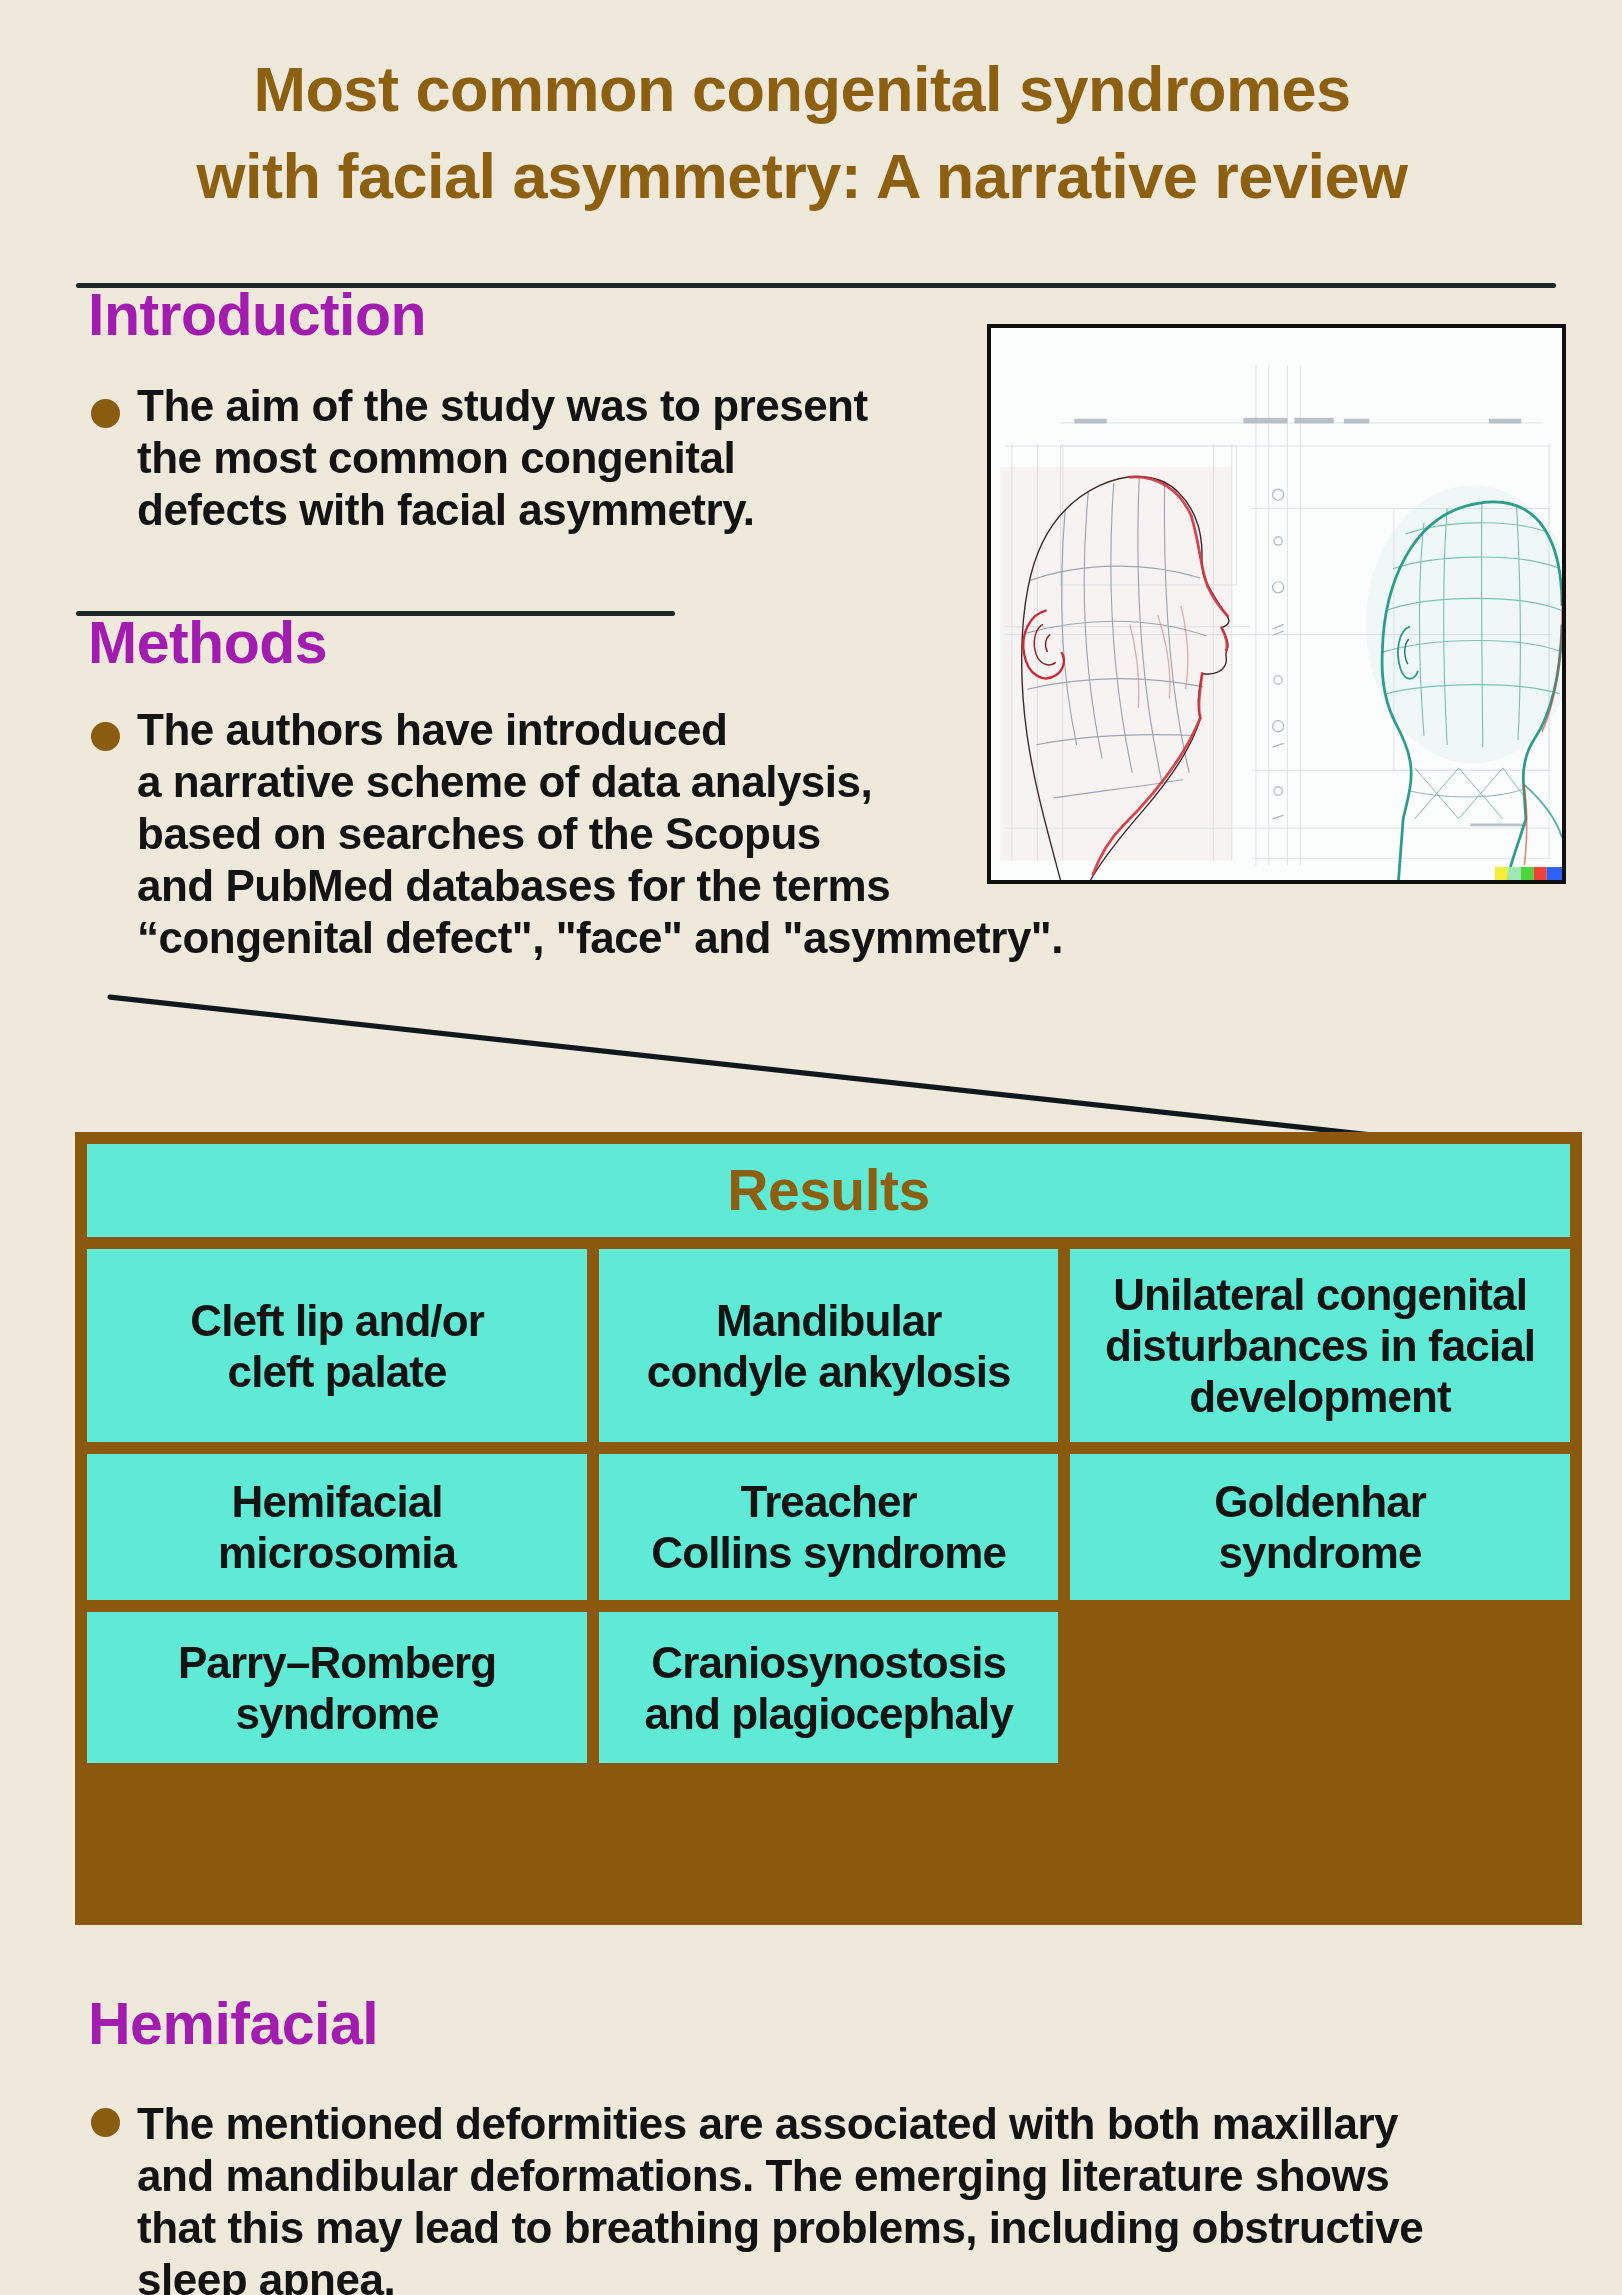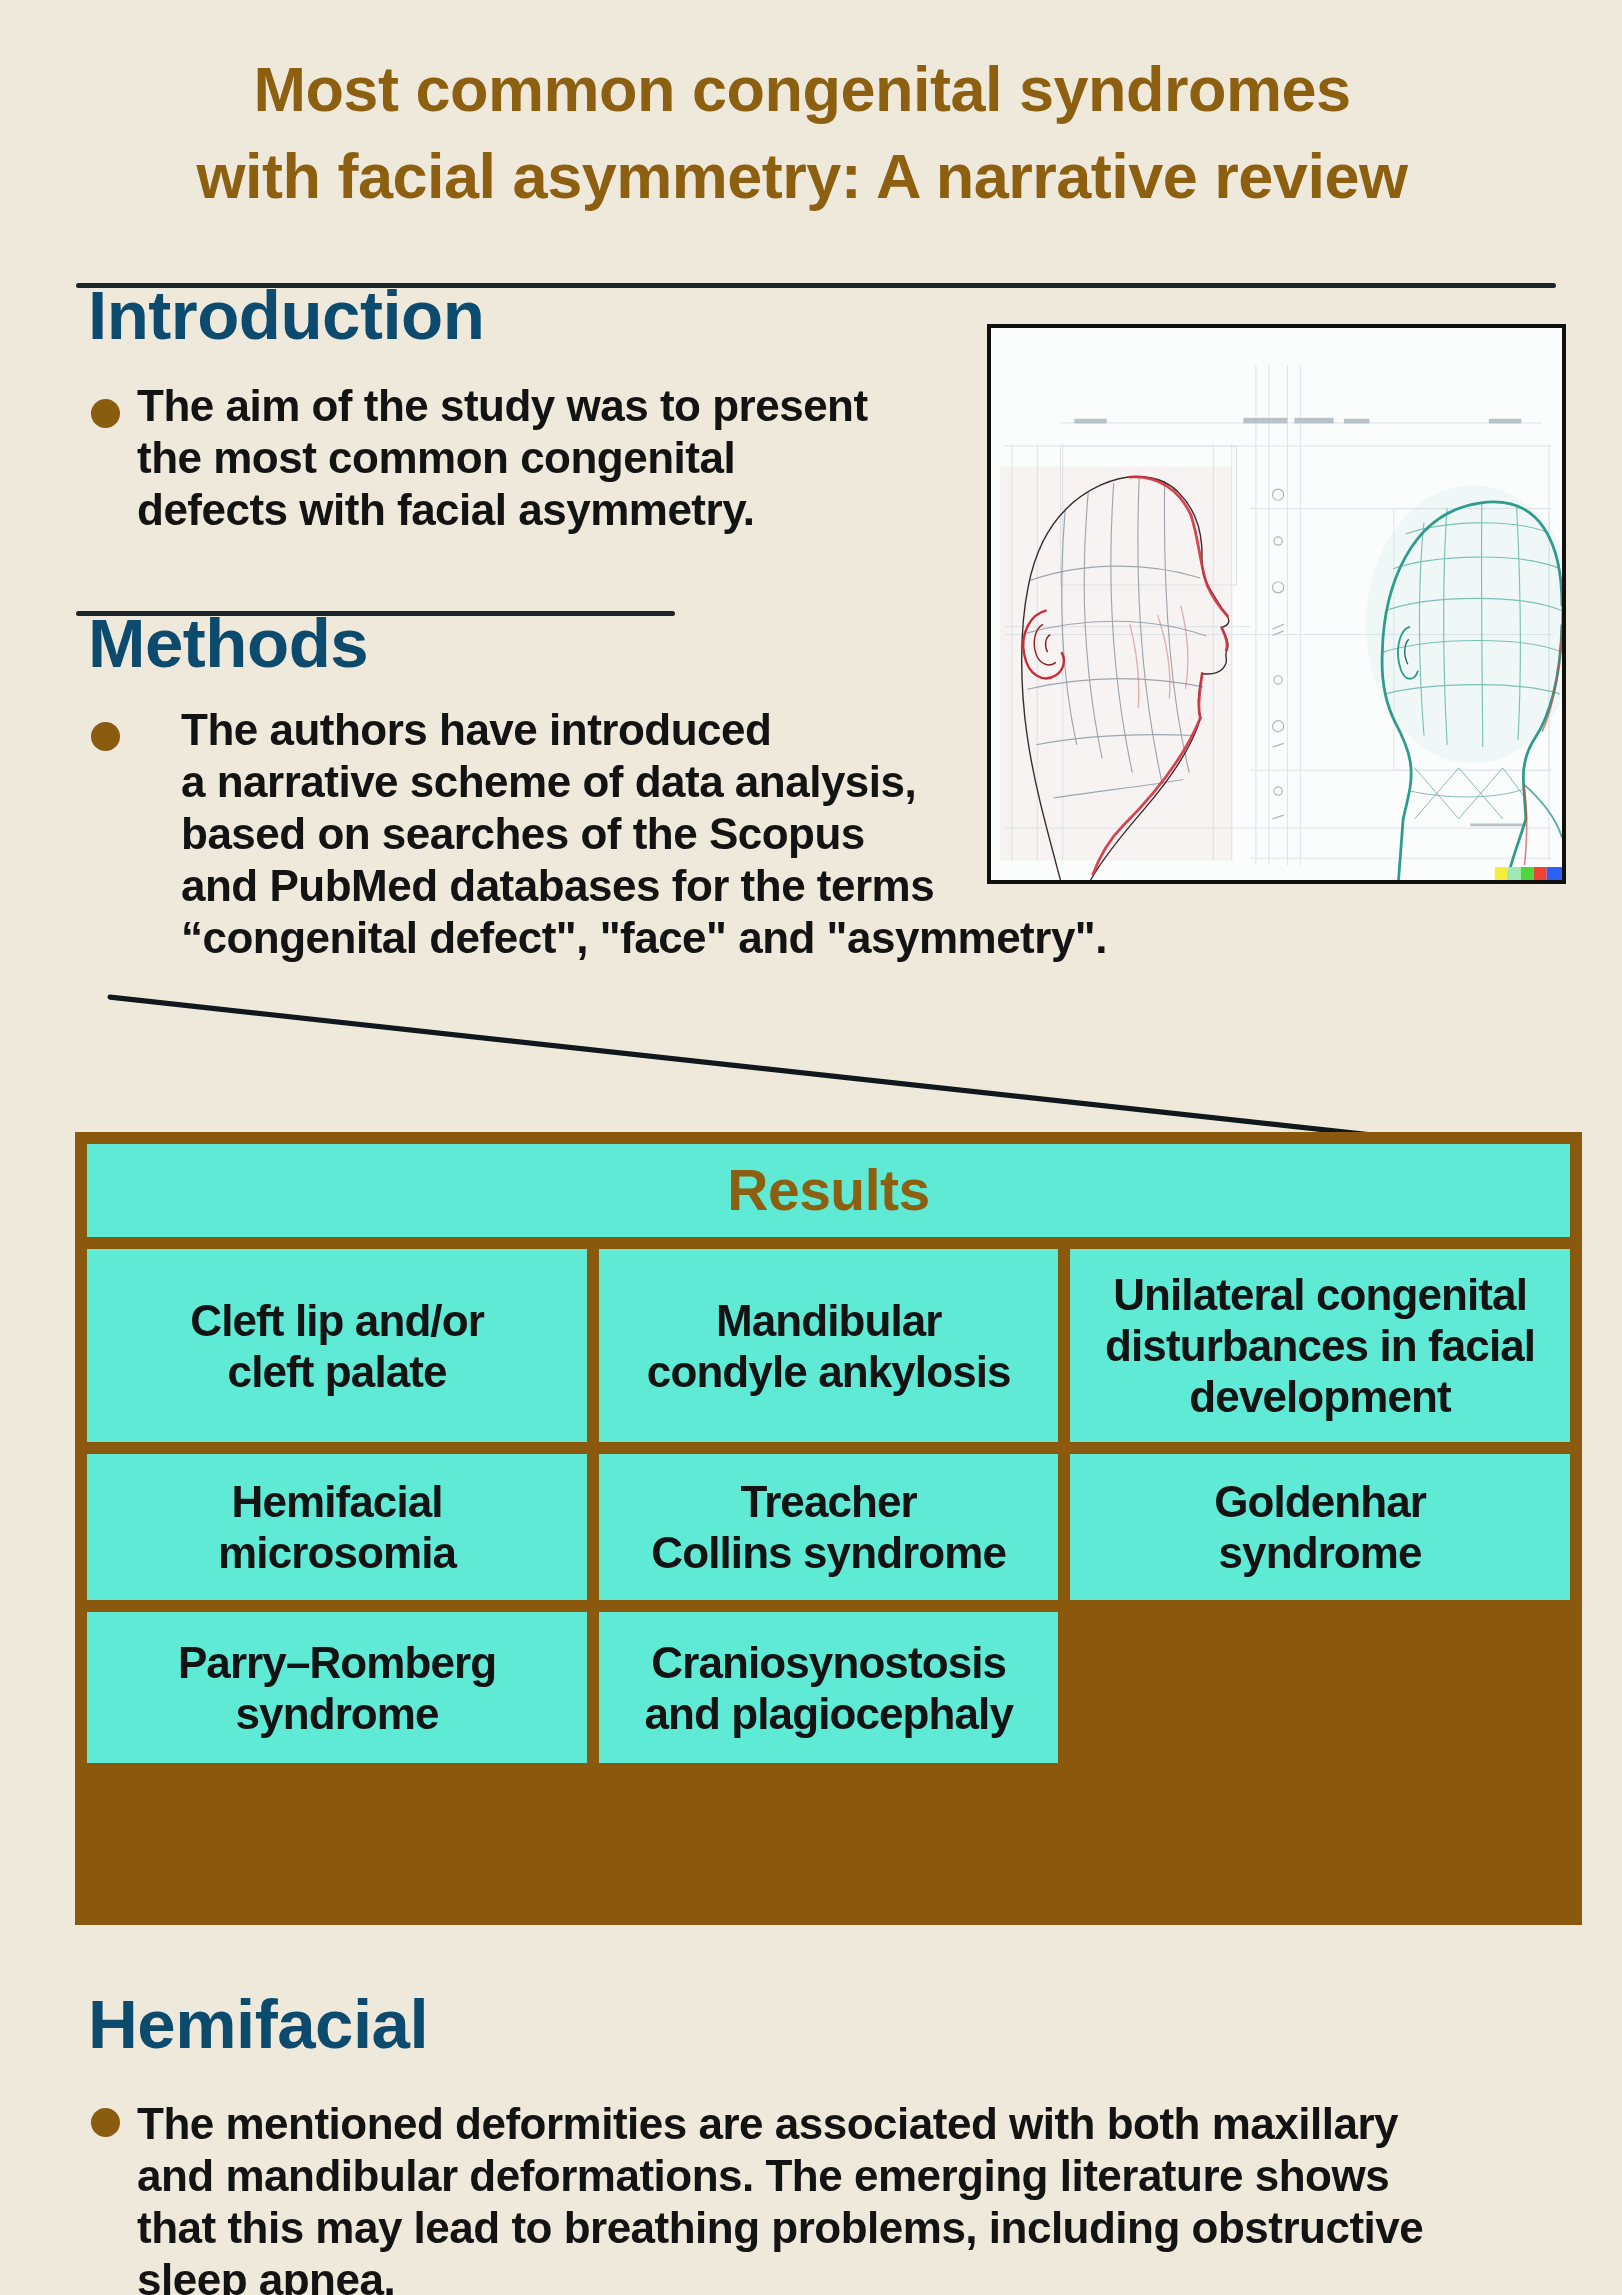--- a/index.html
+++ b/index.html
@@ -21,23 +21,23 @@
     left:0;right:0;top:46px;
     text-align:center;
     font-size:63px;line-height:87px;
     letter-spacing:-0.5px;
     color:#8D5F10;
   }
   .rule{
     height:5.1px;background:#1C262B;border-radius:2.8px;
   }
   .sec-heading{
-    font-size:69px;line-height:59px;
-    letter-spacing:-0.5px;
-    color:#0c4a6e;
+    font-size:59px;line-height:59px;
+    letter-spacing:-0.5px;
+    color:#a21caf;
   }
   .bullet-dot{
     width:29px;height:29px;border-radius:50%;
     background:#8A5C10;
   }
   .body-text{
     font-size:44px;line-height:52px;
     letter-spacing:-0.5px;
     color:#131313;
   }
@@ -92,21 +92,21 @@
   <div class="abs sec-heading" style="left:88px;top:286px;padding-top:0;margin-top:0;top:286px;">Introduction</div>
   <div class="abs bullet-dot" style="left:91px;top:399px;"></div>
   <div class="abs body-text pre" style="left:137px;top:380px;">The aim of the study was to present
 the most common congenital
 defects with facial asymmetry.</div>
 
   <div class="abs rule" style="left:76px;top:611px;width:599px;"></div>
 
   <div class="abs sec-heading" style="left:88px;top:614px;">Methods</div>
   <div class="abs bullet-dot" style="left:91px;top:722px;"></div>
-  <div class="abs body-text pre" style="left:137px;top:704px;margin-left:44px;">The authors have introduced
+  <div class="abs body-text pre" style="left:137px;top:704px;">The authors have introduced
 a narrative scheme of data analysis,
 based on searches of the Scopus
 and PubMed databases for the terms
 “congenital defect", "face" and "asymmetry".</div>
 
   <div class="abs figure-box">
     <svg viewBox="0 0 1233 1192">
 
       <rect x="0" y="0" width="1233" height="1192" fill="#FBFCFC"></rect>
       <rect x="20" y="300" width="500" height="850" fill="rgba(238,214,214,0.22)"></rect>

